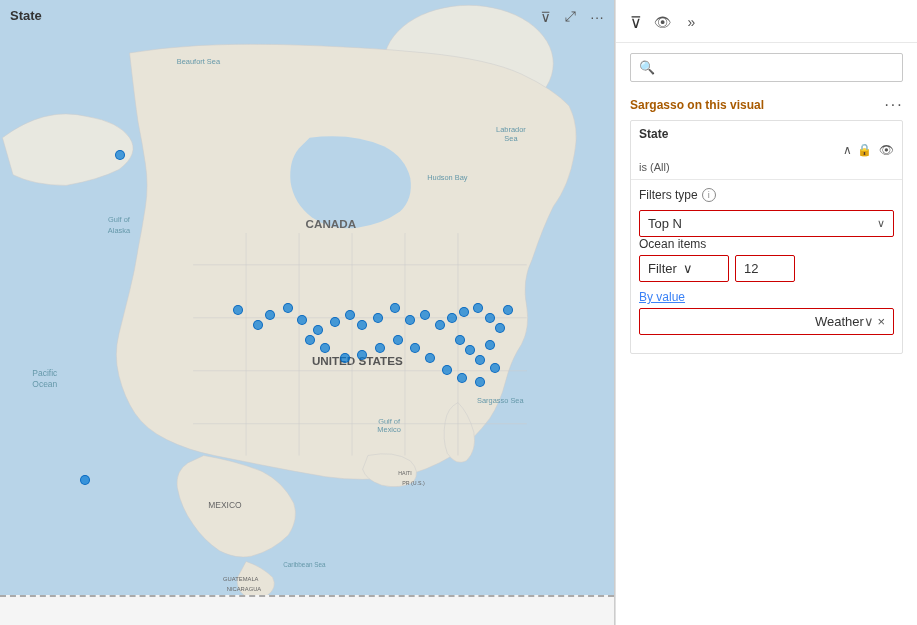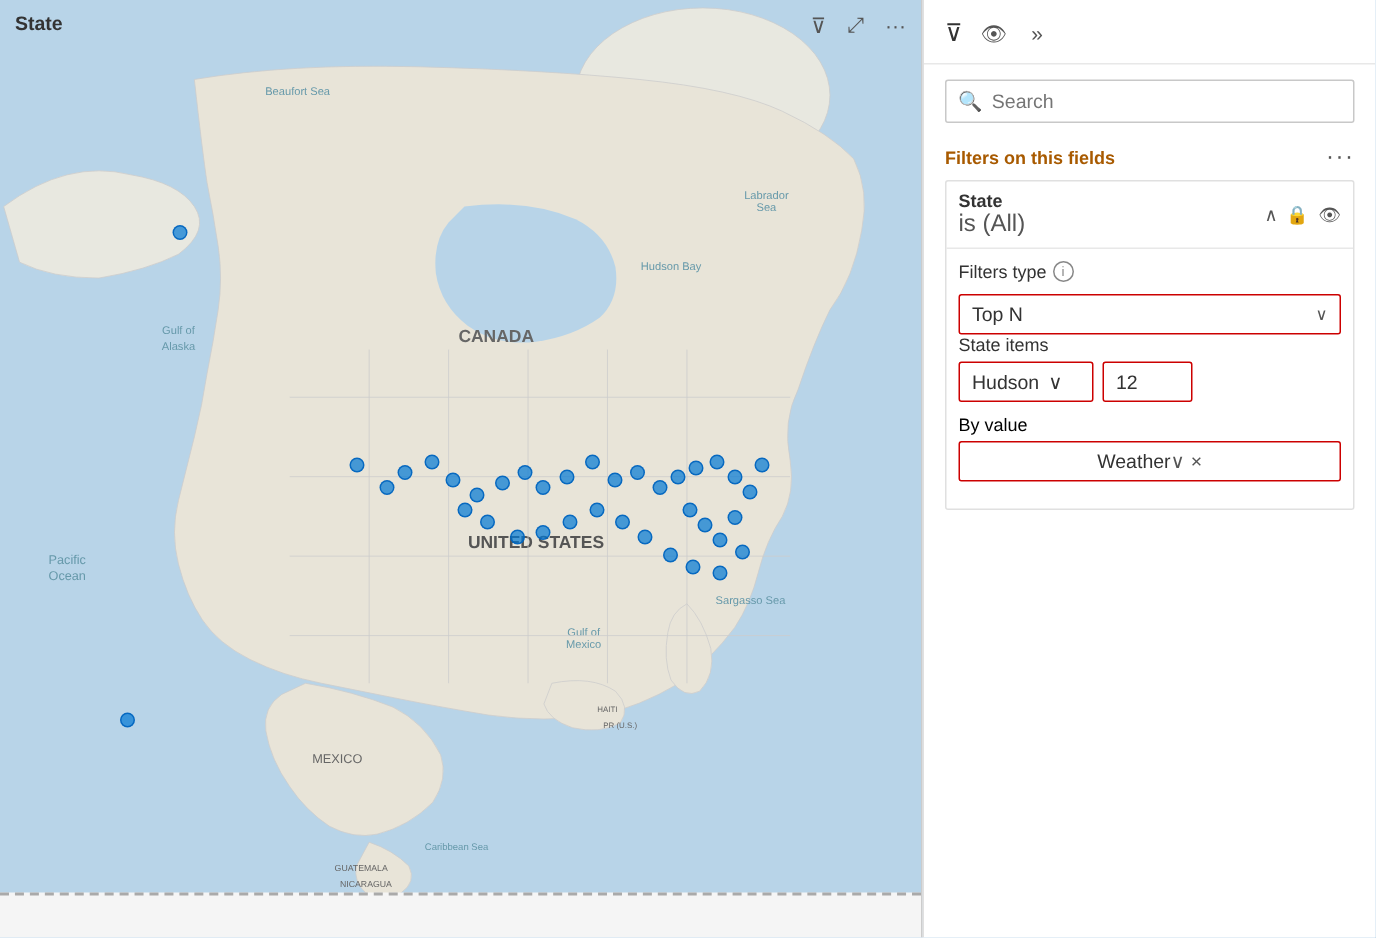--- a/index.html
+++ b/index.html
@@ -191,22 +191,23 @@
     }
     .filter-card-info {
       flex: 1;
     }
     .filter-field-name {
       font-size: 12px;
       font-weight: 600;
       color: #333;
     }
     .filter-condition {
-      font-size: 16px;
-      color: #555;
+      font-size: 11px;
+      color: #555;
+      margin-top: 20px;
     }
     .filter-card-actions {
       display: flex;
       align-items: center;
       gap: 6px;
     }
     .filter-toggle-btn {
       background: none;
       border: none;
       cursor: pointer;
@@ -308,34 +309,35 @@
       padding: 5px 8px;
       font-size: 13px;
       color: #333;
       width: 60px;
       text-align: left;
     }
 
     
     .by-value-label {
       font-size: 12px;
-      color: #000000;
+      color: #3b82f6;
       margin-bottom: 4px;
+      text-decoration: underline;
     }
     .by-value-dropdown {
       border: 1.5px solid #cc0000;
       border-radius: 2px;
       background: #fff;
       display: flex;
       align-items: center;
       padding: 5px 8px;
       cursor: pointer;
       font-size: 13px;
       color: #333;
-      justify-content: center;
+      justify-content: flex-end;
       margin-bottom: 8px;
     }
     .by-value-actions {
       display: flex;
       gap: 4px;
       align-items: center;
     }
     .by-value-action-btn {
       background: none;
       border: none;
@@ -509,25 +511,24 @@
   <div class="filters-header">
     <span class="filters-header-icon">⊽</span>
     <div class="filters-header-actions">
       <button class="header-action-btn" title="Visibility">👁</button>
       <button class="header-action-btn">»</button>
     </div>
   </div>
 
   <div class="search-box">
     <span class="search-icon">🔍</span>
-    <input class="search-input" type="text" placeholder="Search" style="">
   </div>
 
   <div style="padding: 4px 14px 6px; display:flex; align-items:center; justify-content:space-between;">
-    <span style="font-size:12px; font-weight:600; color:#a85a00;">Filters on this fields</span>
+    <span style="font-size:12px; font-weight:600; color:#a85a00;">Sargasso on this visual</span>
     <button style="background:none;border:none;cursor:pointer;font-size:16px;color:#555;letter-spacing:1px;">···</button>
   </div>
 
   <div class="filter-card">
 
     <div class="filter-card-header">
       <div class="filter-card-info">
         <div class="filter-field-name">State</div>
         <div class="filter-condition">is (All)</div>
       </div>
@@ -544,24 +545,24 @@
         <span class="filter-type-label">
           <span>Filters type</span>
           <span class="info-icon">i</span>
         </span>
       </div>
       <div class="dropdown-red" style="margin-bottom:0;">
         <span>Top N</span>
         <span class="chevron">∨</span>
       </div>
 
-      <div class="show-items-label">State items</div>
+      <div class="show-items-label">Ocean items</div>
       <div class="show-items-row">
         <div class="show-items-dropdown">
-          <span>Hudson</span>
+          <span>Filter</span>
           <span>∨</span>
         </div>
         <div class="show-items-number">
           <span>12</span>
         </div>
       </div>
 
       <div class="by-value-label">By value</div>
       <div class="by-value-dropdown">
         <span>Weather</span>

